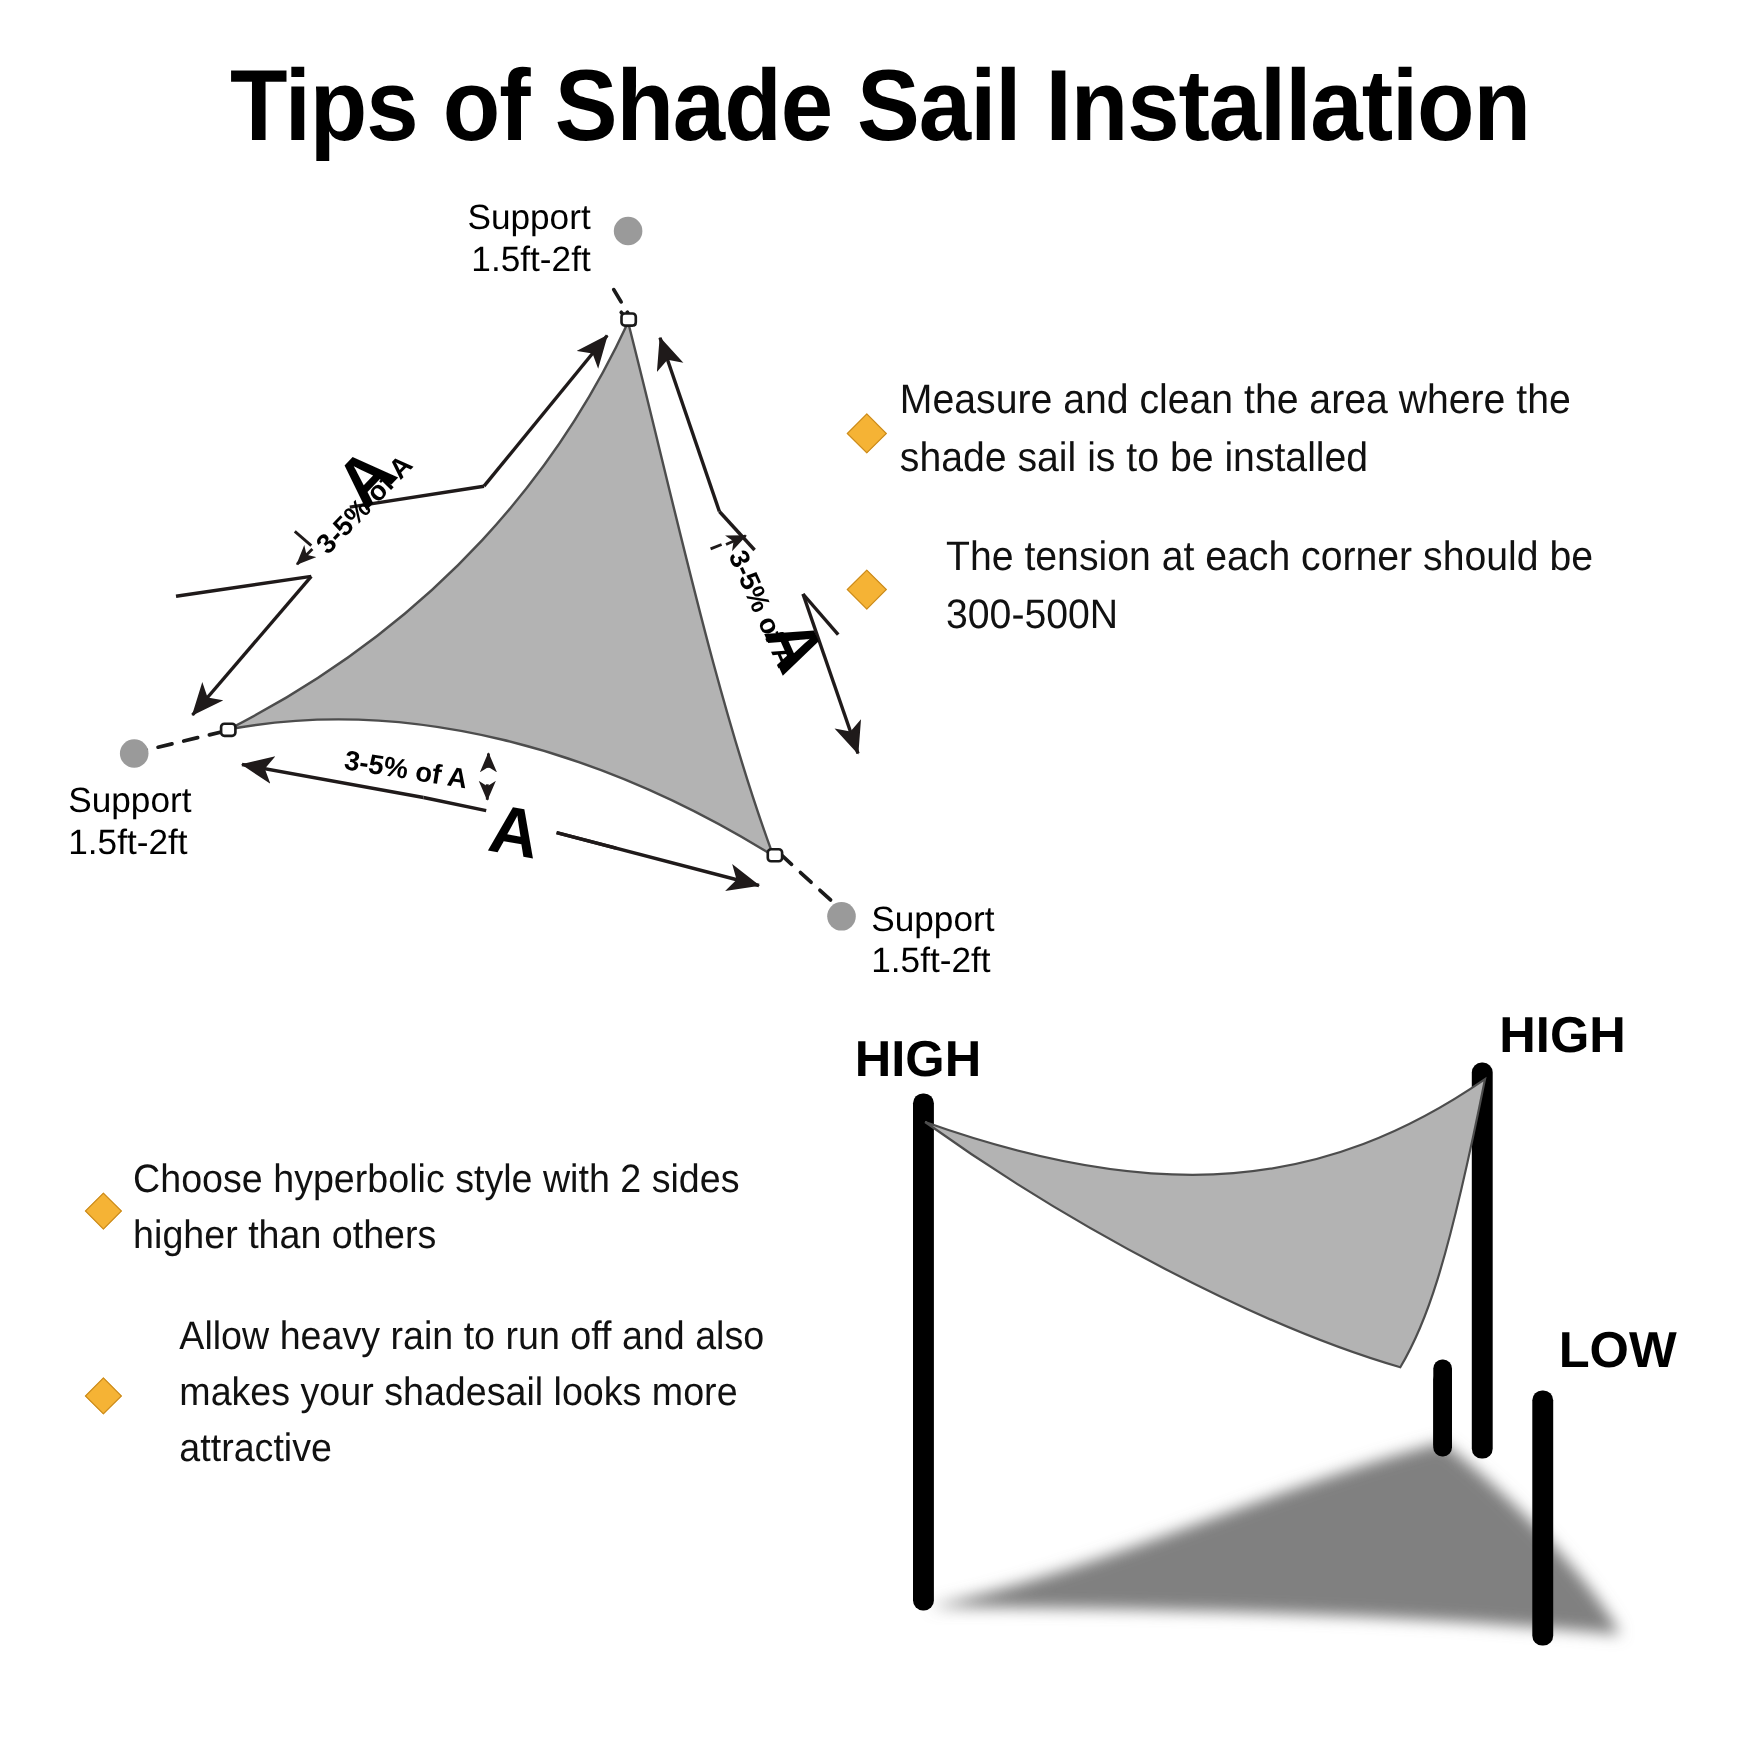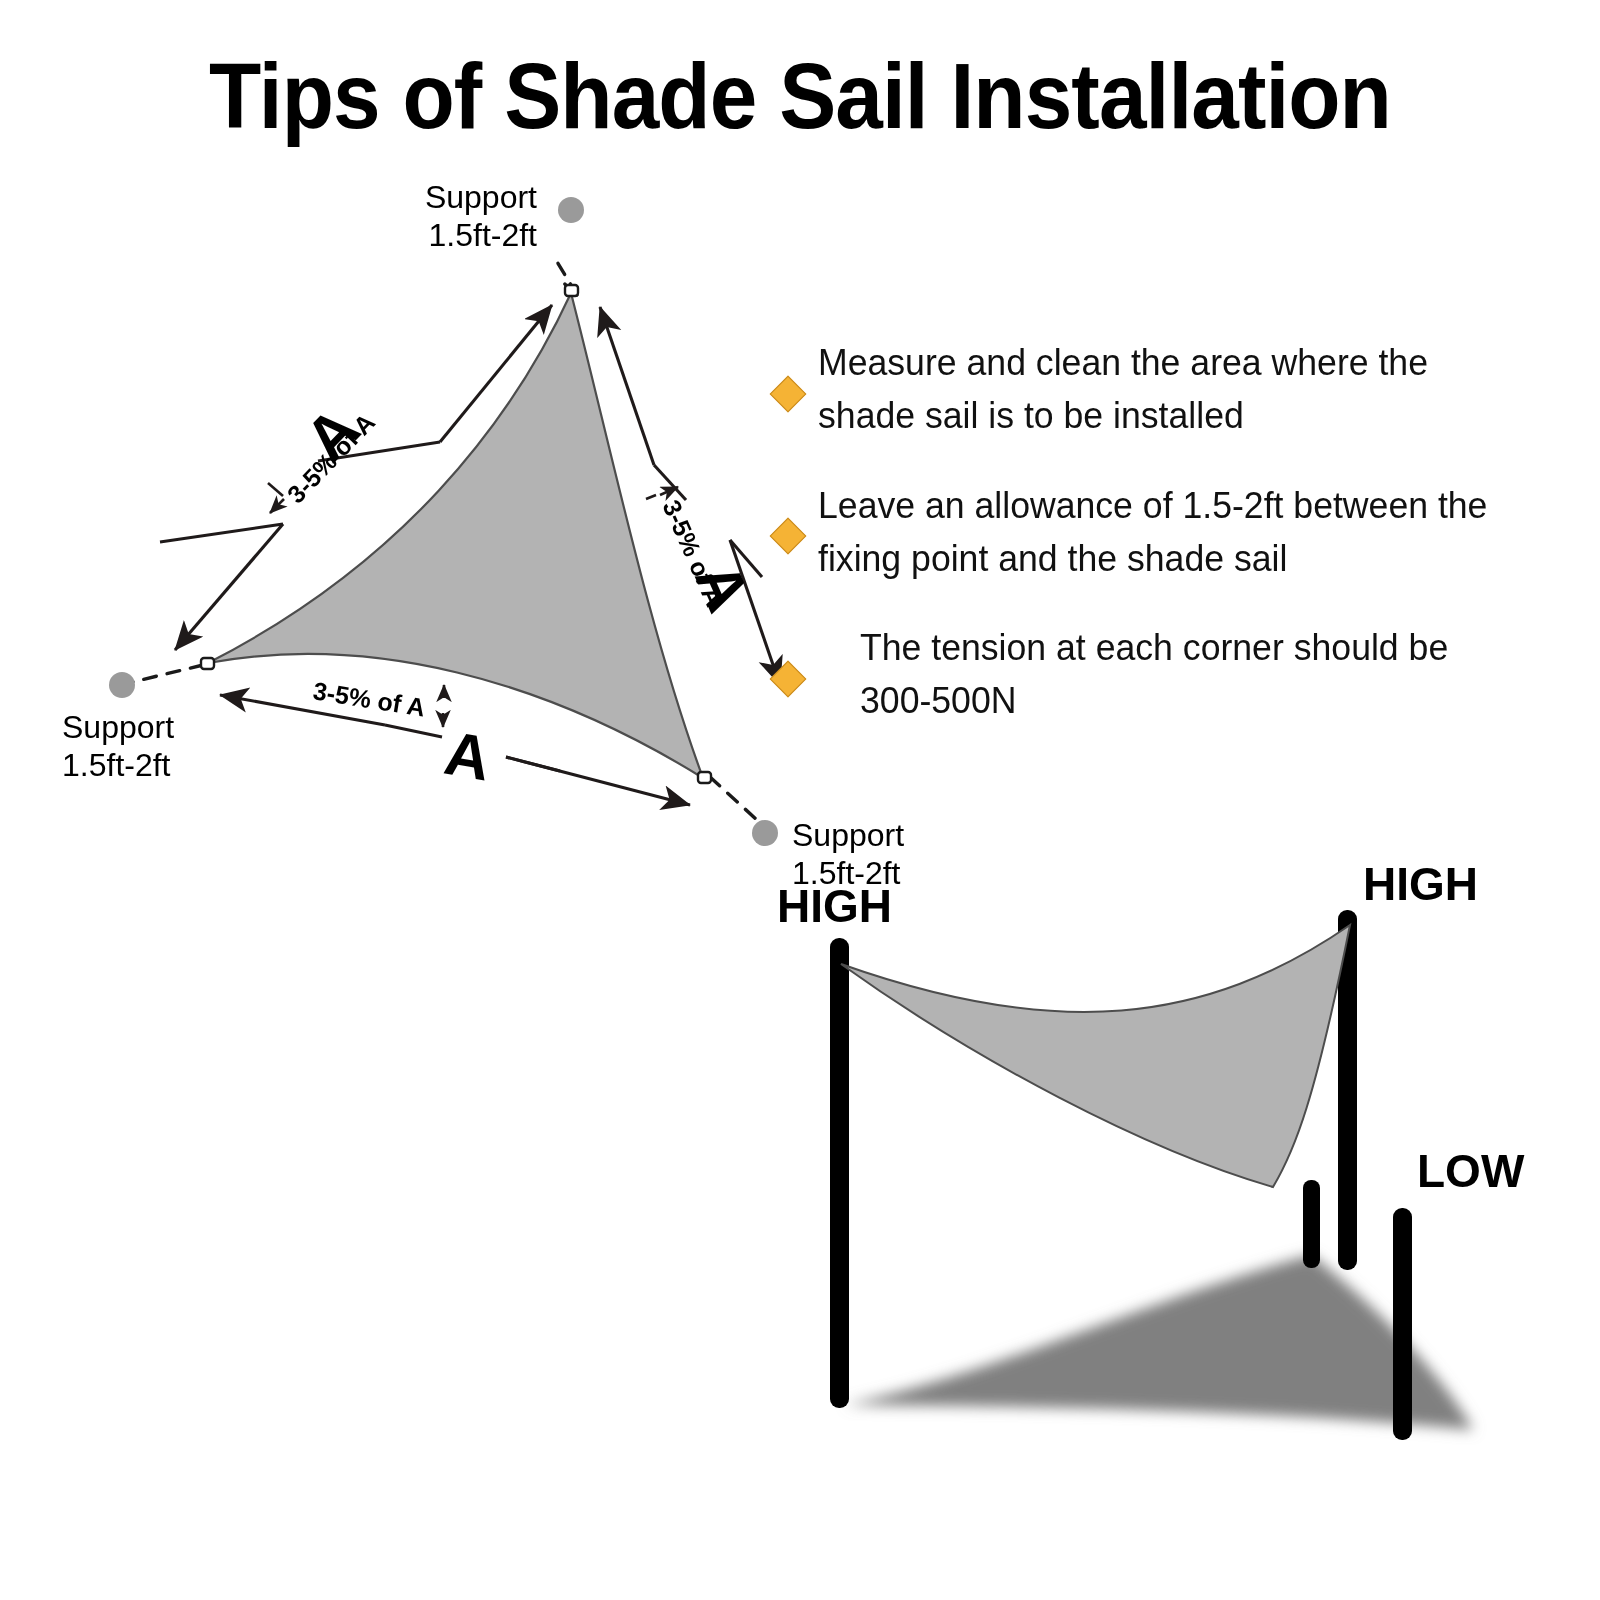--- a/index.html
+++ b/index.html
@@ -79,21 +79,21 @@
   #triangle-diagram {
     position: absolute;
     left: 40px;
     top: 165px;
     width: 880px;
     height: 720px;
   }
   #hyperbolic-diagram {
     position: absolute;
     left: 755px;
-    top: 850px;
+    top: 906px;
     width: 845px;
     height: 640px;
   }
   svg { display: block; overflow: visible; }
   .lbl {
     font-family: "Liberation Sans", sans-serif;
     fill: #000000;
   }
 </style>
 </head>
@@ -198,28 +198,34 @@
     </svg>
   </div>
 
   <div id="bullets-right" class="bullet-list">
     <div class="bullet-row">
       <span class="diamond"></span>
       <span class="bullet-text">Measure and clean the area where the shade sail is to be installed</span>
     </div>
     <div class="bullet-row">
       <span class="diamond"></span>
-      <span class="bullet-text">Leave an allowance of 1.5-2ft between the fixing point and the shade sail</span>
-    </div>
-    <div class="bullet-row">
-      <span class="diamond"></span>
       <span class="bullet-text">The tension at each corner should be 300-500N</span>
     </div>
   </div>
 
+  <div id="bullets-bottom-left" class="bullet-list">
+    <div class="bullet-row">
+      <span class="diamond"></span>
+      <span class="bullet-text">Choose hyperbolic style with 2 sides higher than others</span>
+    </div>
+    <div class="bullet-row">
+      <span class="diamond"></span>
+      <span class="bullet-text">Allow heavy rain to run off and also makes your shadesail looks more attractive</span>
+    </div>
+  </div>
 
   <div id="hyperbolic-diagram">
     <svg width="845" height="640" viewBox="0 0 845 640">
 
       <defs>
         <filter id="shadowBlur" x="-25%" y="-40%" width="150%" height="190%">
           <feGaussianBlur stdDeviation="7"></feGaussianBlur>
         </filter>
       </defs>
 

